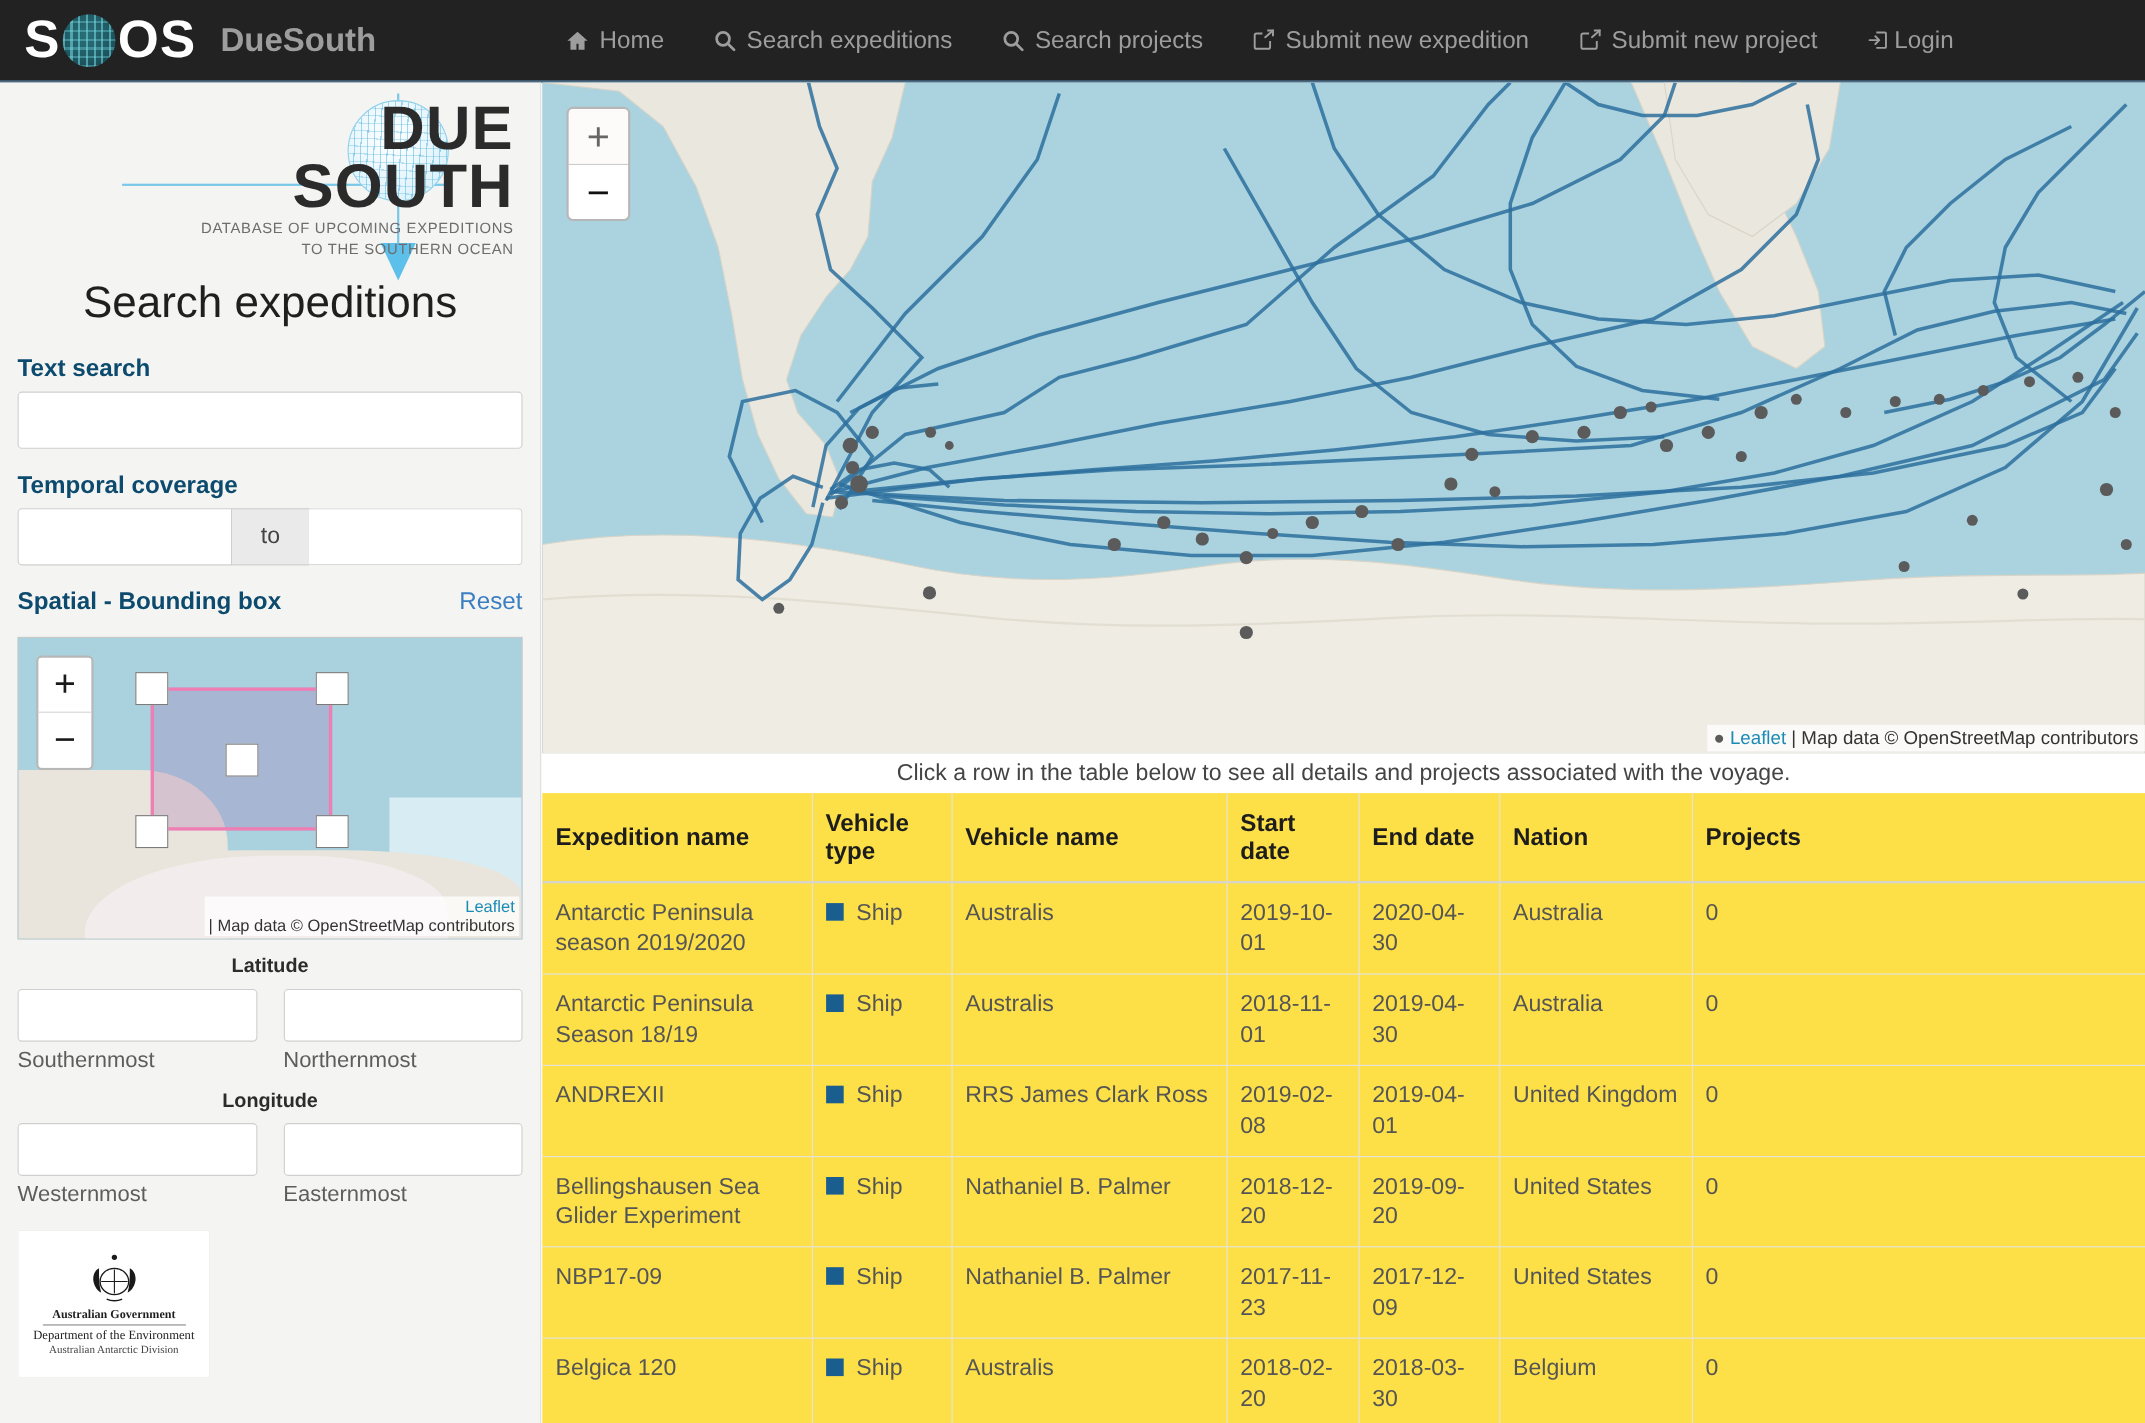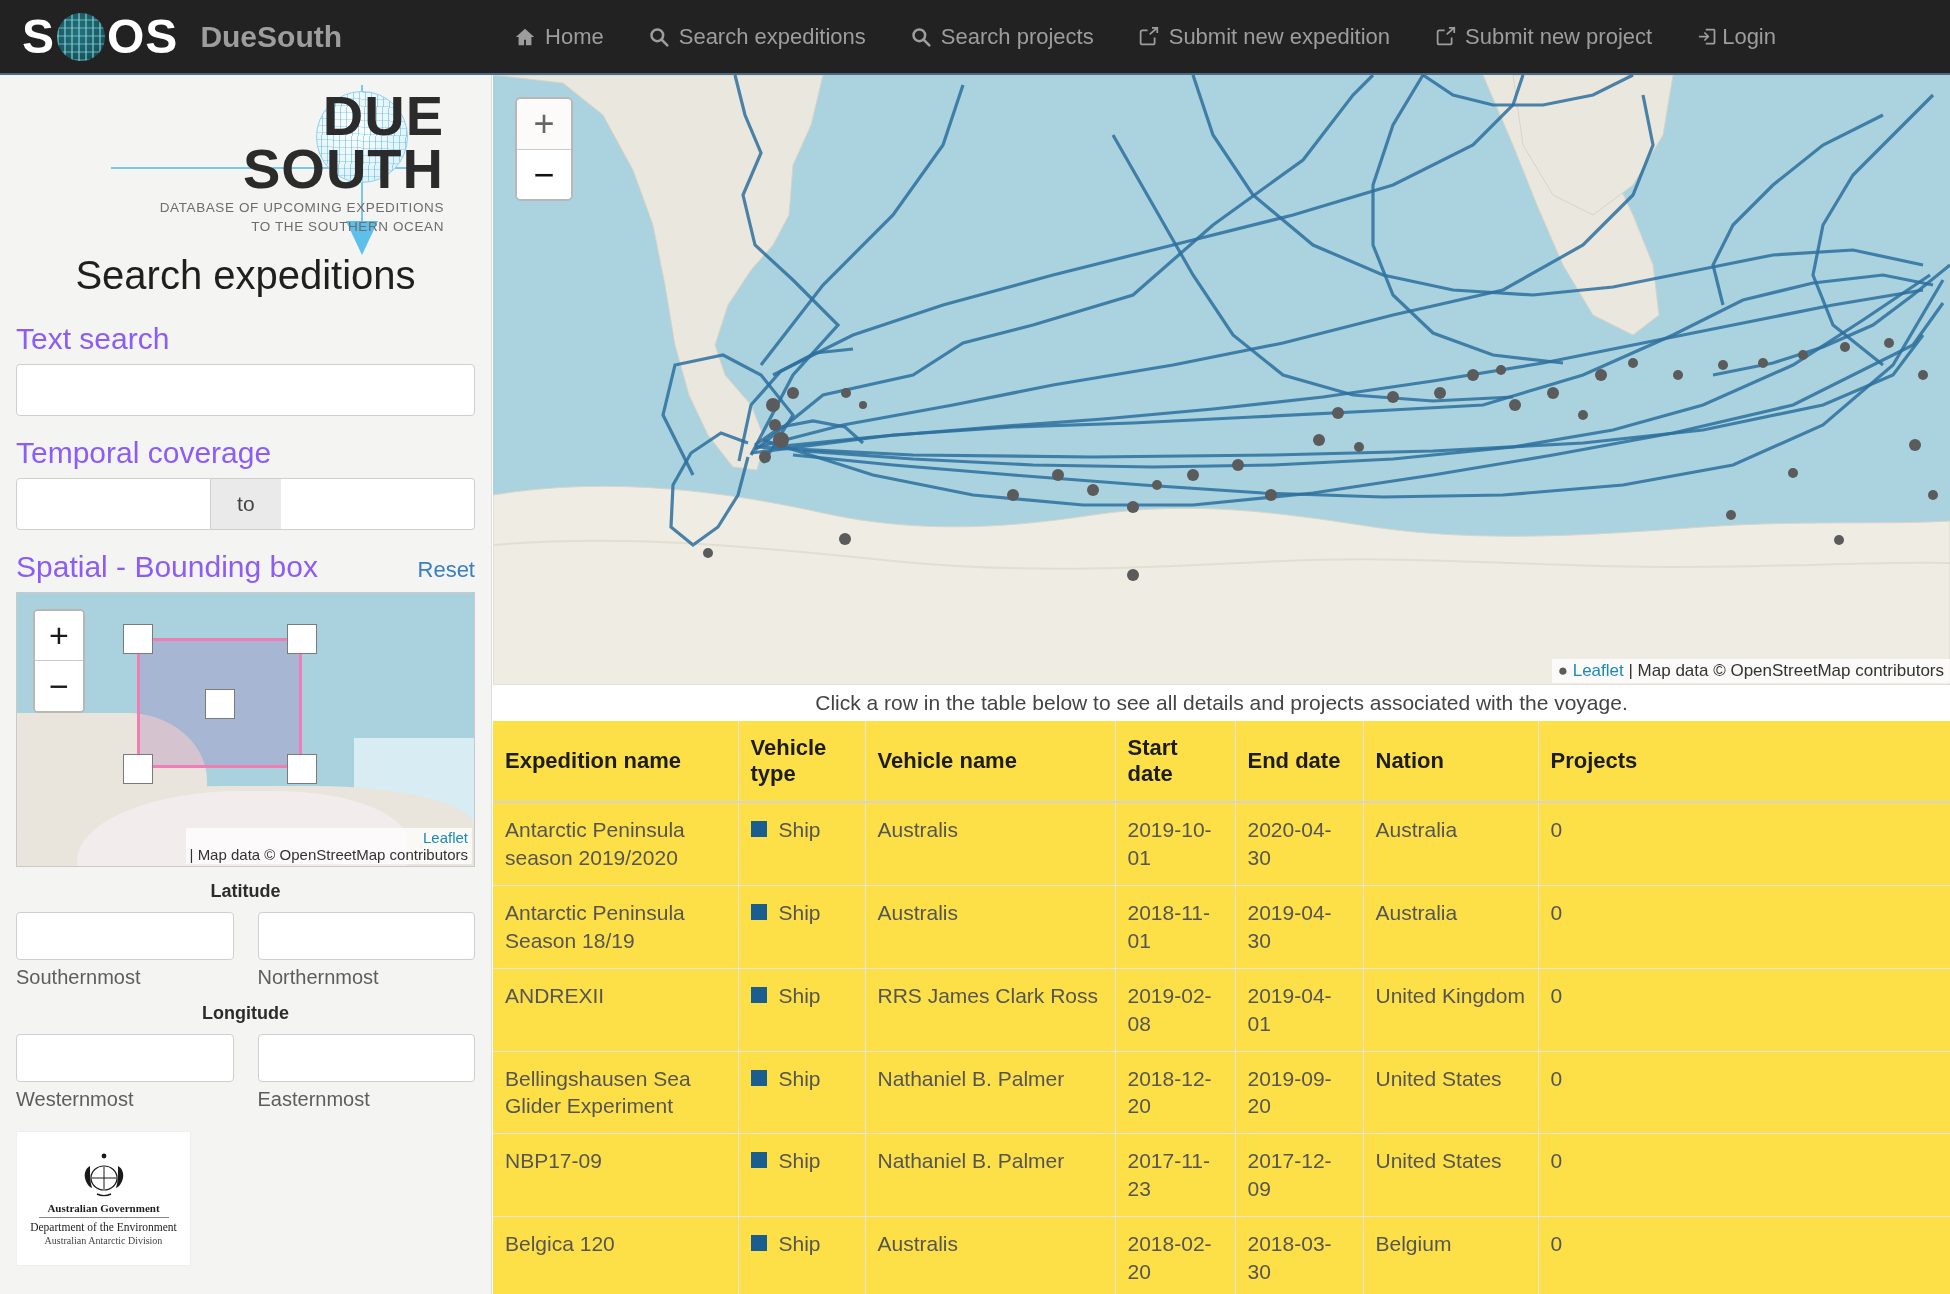--- a/index.html
+++ b/index.html
@@ -44,21 +44,21 @@
   .nav-ico { display:inline-flex; width:22px; height:22px; align-items:center; justify-content:center; }
   .nav-ico svg { display:block; }
 
   
   .sidebar {
     position:absolute; top:75px; left:0; width:492px; height:1219px;
     background:#f4f4f2; border-right:1px solid #dedede;
     padding: 0 16px;
   }
   .ds-logo { position:relative; height:160px; margin-top:6px; }
-  .ds-words { position:absolute; left:128px; top:8px; width:300px; text-align:right; }
+  .ds-words { position:absolute; left:151px; top:8px; width:300px; text-align:right; }
   .ds-due { font-size:56px; font-weight:bold; color:#2b2b2b; letter-spacing:1px; line-height:.95; }
   .ds-south { font-size:56px; font-weight:bold; color:#2b2b2b; letter-spacing:1px; line-height:.95; }
   .ds-sub { font-size:13.5px; color:#6d6d6d; letter-spacing:.6px; line-height:1.35; margin-top:4px; }
   .ds-hline { position:absolute; left:95px; top:86px; width:300px; height:2px; background:#79c8e8; }
   .ds-globe {
     position:absolute; left:300px; top:10px; width:92px; height:92px; border-radius:50%;
     background: radial-gradient(circle at 42% 38%, #ffffff 0%, #eaf7fd 45%, #d3eefa 100%);
     border:1px solid #8fd0ec; overflow:hidden;
   }
   .ds-globe::after {
@@ -68,35 +68,35 @@
       repeating-linear-gradient(2deg, rgba(60,170,215,.30) 0 1px, transparent 1px 7px);
   }
   .ds-vline { position:absolute; left:345px; top:4px; width:2px; height:150px; background:#79c8e8; }
   .ds-arrow {
     position:absolute; left:330px; top:140px;
     width:0;height:0; border-left:16px solid transparent; border-right:16px solid transparent;
     border-top:34px solid #5cc0ea;
   }
 
   .panel-title { font-size:40px; color:#1f1f1f; text-align:center; margin:12px 0 24px; font-weight:normal; }
-  .field-label { font-size:30px; color:#8b5cf6; margin-bottom:8px; display:block; }
+  .field-label { font-size:22px; color:#0c4a6e; margin-bottom:8px; display:block;font-weight:bold; }
   .txt-input {
     width:100%; height:52px; border:1px solid #cfcfcf; border-radius:4px;
     background:#fff; font-size:20px; padding:0 12px; outline:none;
     font-family:"Liberation Sans", sans-serif; color:#333;
   }
   .temporal-row { display:flex; align-items:stretch; margin-bottom:20px; }
   .temporal-row .txt-input { border-radius:4px 0 0 4px; }
   .temporal-row .txt-input.last { border-radius:0 4px 4px 0; border-left:none; }
   .to-addon {
     display:flex; align-items:center; justify-content:center;
     min-width:70px; background:#eaeaea; border:1px solid #cfcfcf; border-left:none; border-right:none;
     font-size:21px; color:#444;
   }
-  .bbox-head { display:flex; align-items:baseline; justify-content:space-between; margin-bottom:8px; }
+  .bbox-head { display:flex; align-items:baseline; justify-content:space-between; margin-bottom:19px; }
   .reset-link { color:#3a7fc1; font-size:22px; cursor:pointer; }
 
   
   .minimap {
     position:relative; width:100%; height:275px; overflow:hidden;
     background:#a9d2de; border:1px solid #c9c9c9;
   }
   .mm-land-left { position:absolute; left:-10px; top:120px; width:200px; height:170px; background:#e9e5dc; border-radius:0 40% 0 0; }
   .mm-land-bottom { position:absolute; left:0; bottom:-40px; width:100%; height:120px; background:#e9e5dc; border-radius:45% 35% 0 0 / 60px 40px 0 0; }
   .mm-land-right { position:absolute; right:-30px; top:145px; width:150px; height:150px; background:#d7ecf3; }

